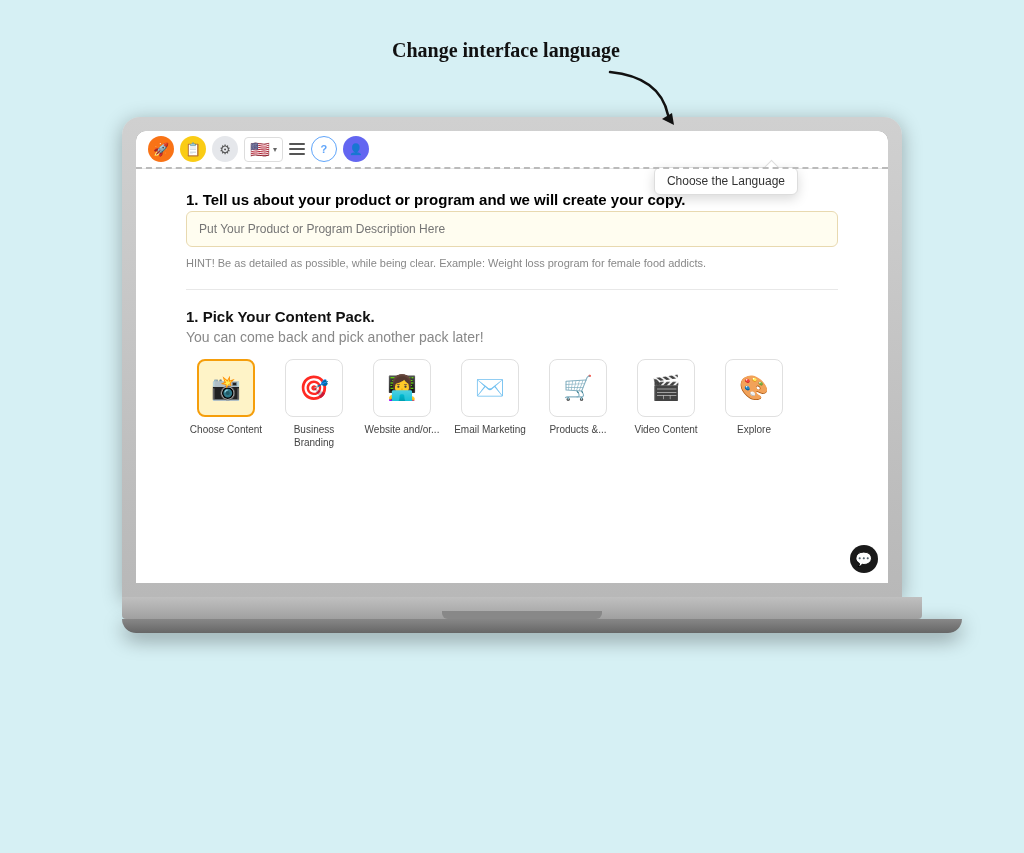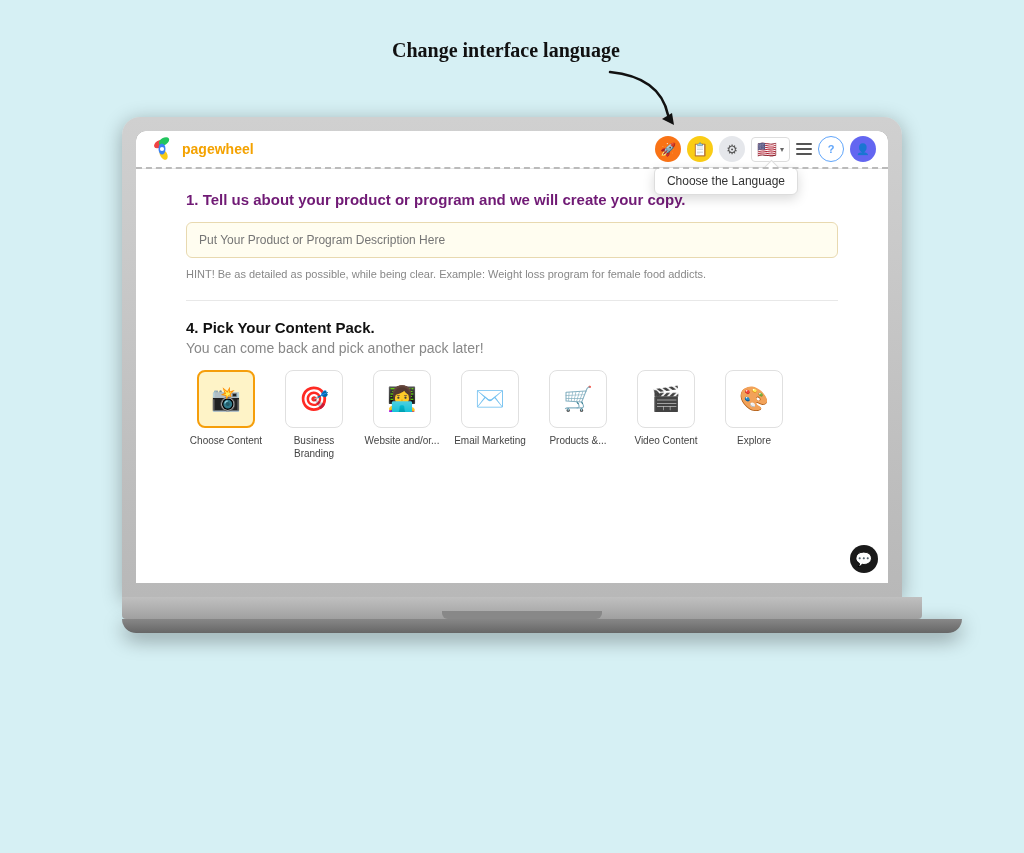--- a/index.html
+++ b/index.html
@@ -235,22 +235,22 @@
     .app-content {
       padding: 20px 50px;
       overflow-y: auto;
       height: calc(100% - 38px);
       background: #fff;
     }
 
     .section-heading {
       font-size: 15px;
       font-weight: 700;
-      color: #701a75;
-      margin-bottom: 12px;
+      color: #000000;
+      margin-bottom: 1px;
       line-height: 1.4;
     }
 
     .product-input {
       width: 100%;
       padding: 10px 12px;
       border: 1.5px solid #e8d9b0;
       border-radius: 6px;
       background: #fffdf0;
       font-size: 12px;
@@ -358,33 +358,20 @@
   </div>
 
   <div class="laptop-outer">
     <div class="laptop-lid">
       <div class="laptop-screen-bezel">
         <div class="laptop-screen">
 
           <div class="dashed-border"></div>
 
           <div class="app-header">
-            <div class="logo-area">
-
-              <svg class="pinwheel-icon" viewBox="0 0 40 40">
-                <ellipse cx="20" cy="12" rx="8" ry="5" fill="#ef4444" transform="rotate(-30 20 20)"></ellipse>
-                <ellipse cx="28" cy="22" rx="8" ry="5" fill="#facc15" transform="rotate(60 20 20)"></ellipse>
-                <ellipse cx="12" cy="28" rx="8" ry="5" fill="#22c55e" transform="rotate(150 20 20)"></ellipse>
-                <ellipse cx="20" cy="20" rx="8" ry="5" fill="#3b82f6" transform="rotate(90 20 20)"></ellipse>
-                <circle cx="20" cy="20" r="3" fill="#fff"></circle>
-              </svg>
-              <span class="logo-text">
-                <span>page</span><span style="color:#f4a200">wheel</span>
-              </span>
-            </div>
             <div class="header-icons">
               <div class="icon-circle orange">🚀</div>
               <div class="icon-circle yellow">📋</div>
               <div class="icon-circle gray">⚙</div>
               <div class="flag-btn">
                 <span>🇺🇸</span>
                 <span class="chevron">▾</span>
               </div>
               <div class="lines-icon">
                 <div></div>
@@ -404,21 +391,21 @@
 
             <div>
               <p class="section-heading">1. Tell us about your product or program and we will create your copy.</p>
               <input class="product-input" type="text" placeholder="Put Your Product or Program Description Here" style="">
               <p class="hint-text">HINT! Be as detailed as possible, while being clear. Example: Weight loss program for female food addicts.</p>
             </div>
 
             <hr class="divider">
 
             <div>
-              <p class="section-2-heading">4. Pick Your Content Pack.</p>
+              <p class="section-2-heading">1. Pick Your Content Pack.</p>
               <p class="section-2-sub">You can come back and pick another pack later!</p>
               <div class="content-packs" id="packs-container">
 
               <div class="pack-item active">
     <div class="pack-icon-wrap">📸</div>
     <span class="pack-label">Choose Content</span>
   </div>
                   <div class="pack-item">
     <div class="pack-icon-wrap">🎯</div>
     <span class="pack-label">Business Branding</span>

